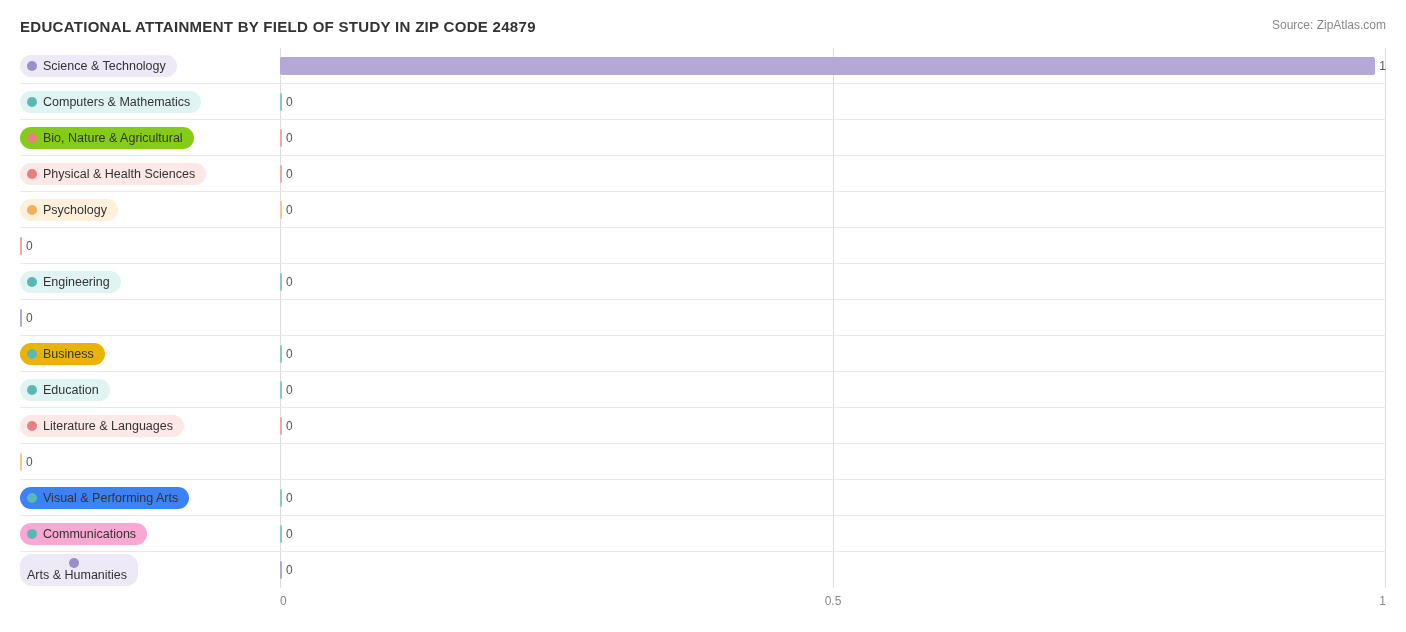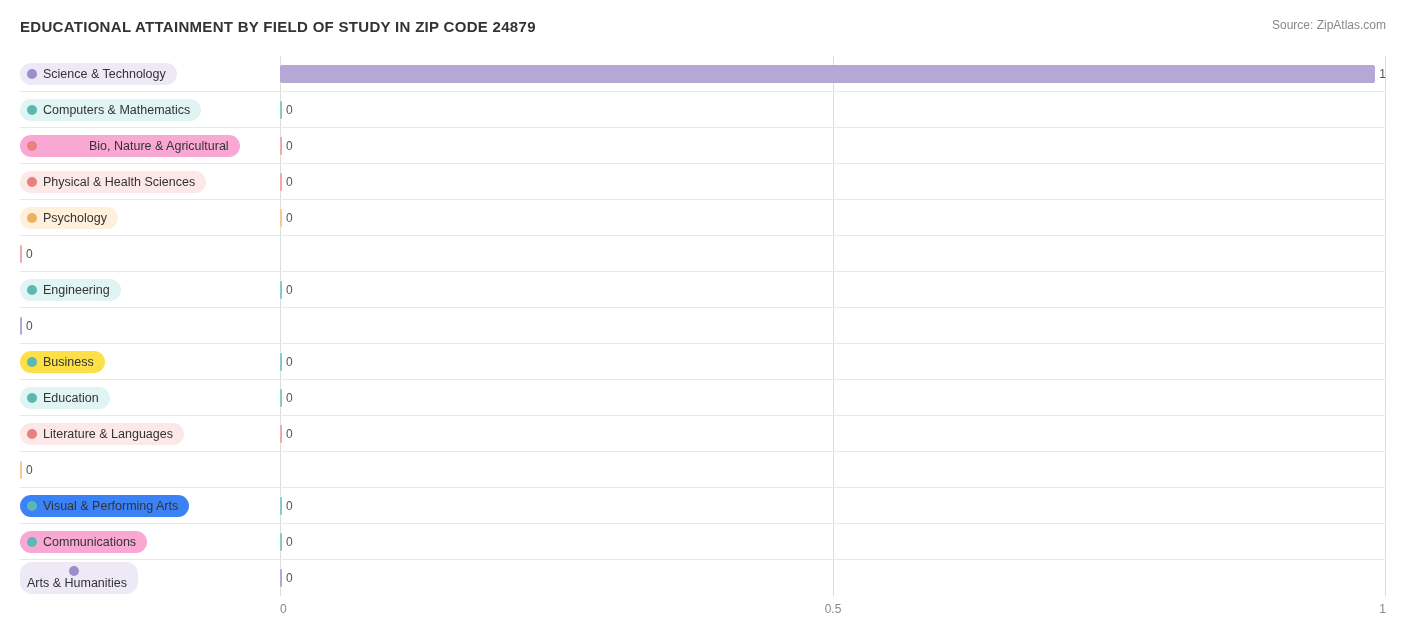--- a/index.html
+++ b/index.html
@@ -102,21 +102,21 @@
       pointer-events: none;
     }
     .bars-wrapper {
       position: relative;
     }
   </style>
 </head>
 <body>
 
 <div>
-  <div style="display:flex; justify-content: space-between; align-items: flex-start; margin-bottom: 14px;">
+  <div style="display:flex; justify-content: space-between; align-items: flex-start; margin-bottom: 6px;">
     <h1 class="chart-title">EDUCATIONAL ATTAINMENT BY FIELD OF STUDY IN ZIP CODE 24879</h1>
     <span class="source">Source: ZipAtlas.com</span>
   </div>
 
   <div class="chart-area">
     <div class="bars-wrapper" id="bars-wrapper" style="position: relative;">
 
     <div class="x-gridlines" style="position: absolute; top: 0px; left: 260px; right: 0px; height: 100%; display: flex; justify-content: space-between; pointer-events: none; z-index: 0;">
           <div style="width: 1px; background: rgb(221, 221, 221); height: 100%;"></div>
           <div style="width: 1px; background: rgb(221, 221, 221); height: 100%;"></div>
@@ -141,21 +141,21 @@
               <span>Computers &amp; Mathematics</span>
             </span>
           </div>
           <div class="bar-container" style="z-index: 1;">
             <div class="bar" style="width: 0%; background: rgb(133, 204, 201);"></div>
             <span class="bar-value">0</span>
           </div>
         </div>
         <div class="bar-row">
           <div class="label-pill">
-            <span class="pill" style="background: #f9a8d4; gap: 46px;">
+            <span class="pill" style="background: #84cc16;">
               <span class="pill-dot" style="background: rgb(232, 128, 128);"></span>
               <span>Bio, Nature &amp; Agricultural</span>
             </span>
           </div>
           <div class="bar-container" style="z-index: 1;">
             <div class="bar" style="width: 0%; background: rgb(240, 168, 168);"></div>
             <span class="bar-value">0</span>
           </div>
         </div>
         <div class="bar-row">
@@ -201,21 +201,21 @@
           </div>
         </div>
         <div class="bar-row">
           <div class="bar-container" style="z-index: 1;">
             <div class="bar" style="width: 0%; background: rgb(181, 168, 214);"></div>
             <span class="bar-value">0</span>
           </div>
         </div>
         <div class="bar-row">
           <div class="label-pill">
-            <span class="pill" style="background: #fde047;">
+            <span class="pill" style="background: #eab308;">
               <span class="pill-dot" style="background: rgb(93, 184, 180);"></span>
               <span>Business</span>
             </span>
           </div>
           <div class="bar-container" style="z-index: 1;">
             <div class="bar" style="width: 0%; background: rgb(133, 204, 201);"></div>
             <span class="bar-value">0</span>
           </div>
         </div>
         <div class="bar-row">

